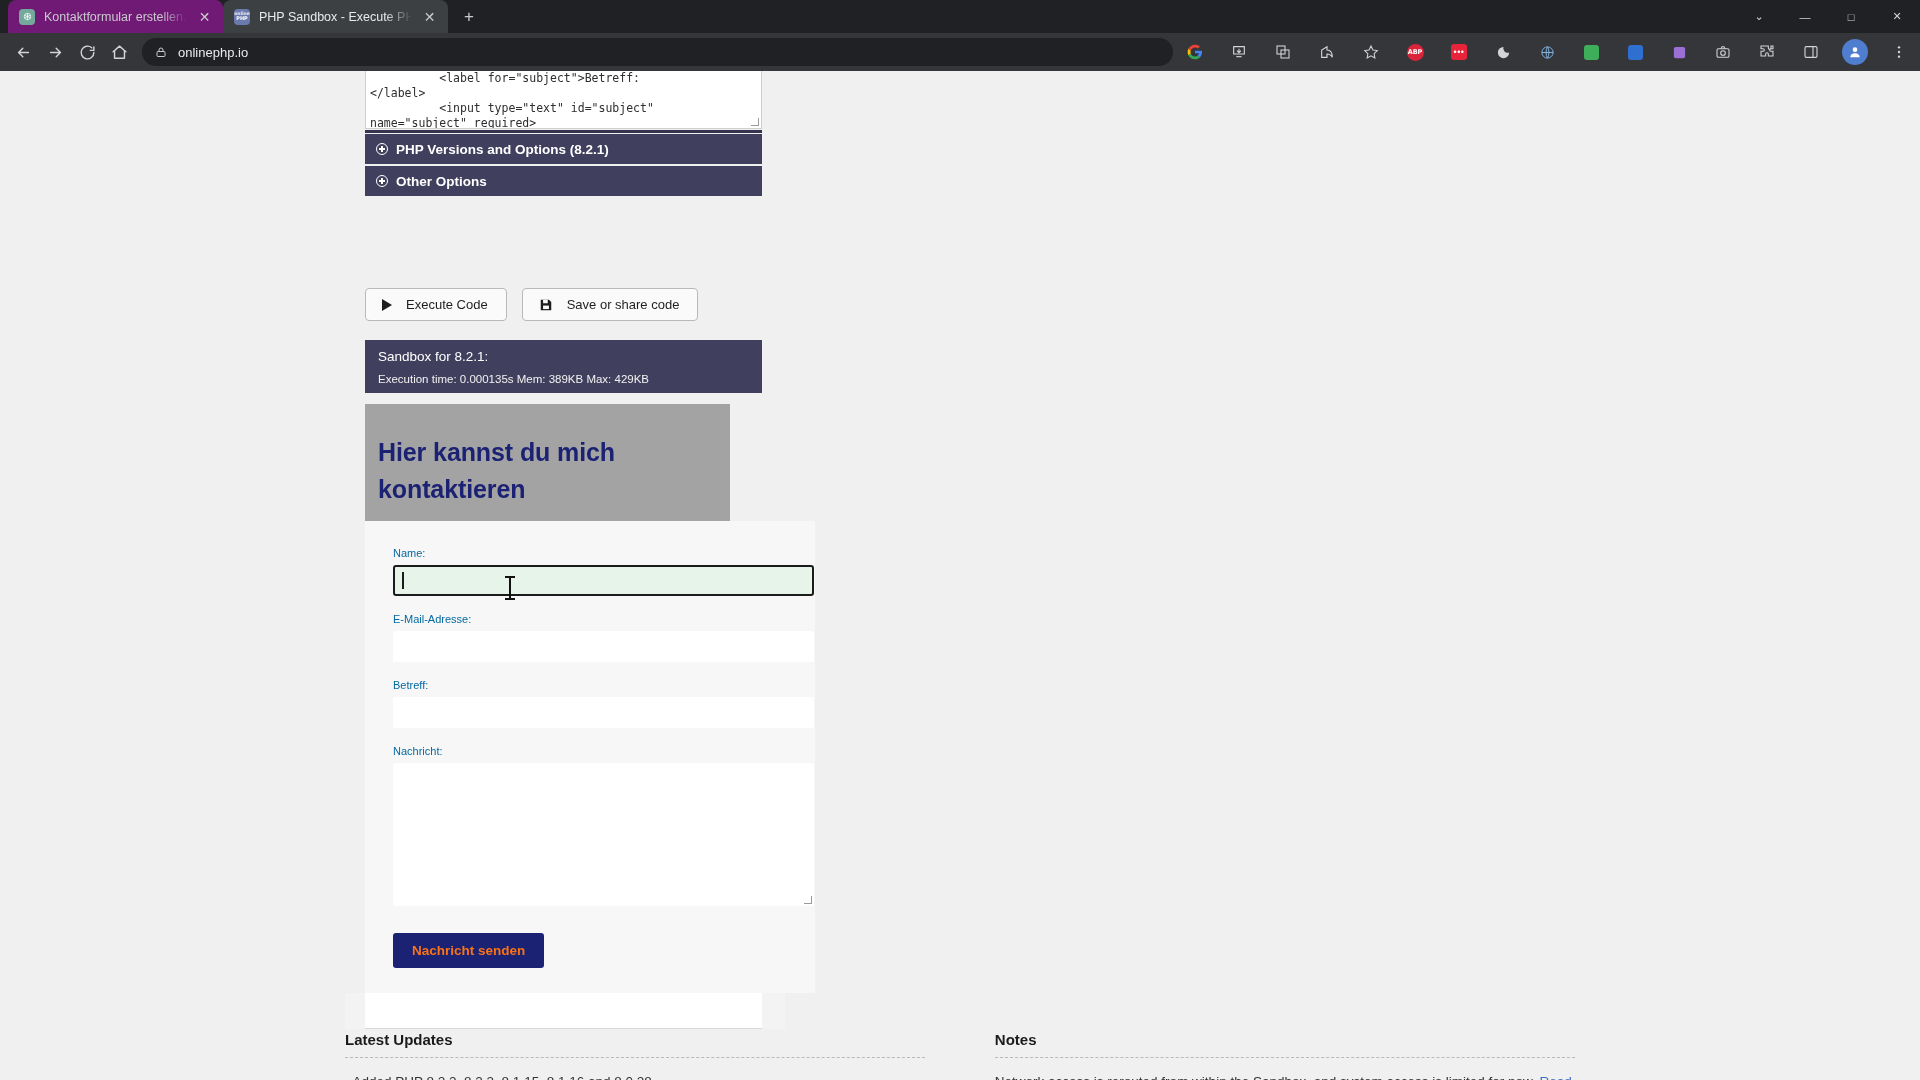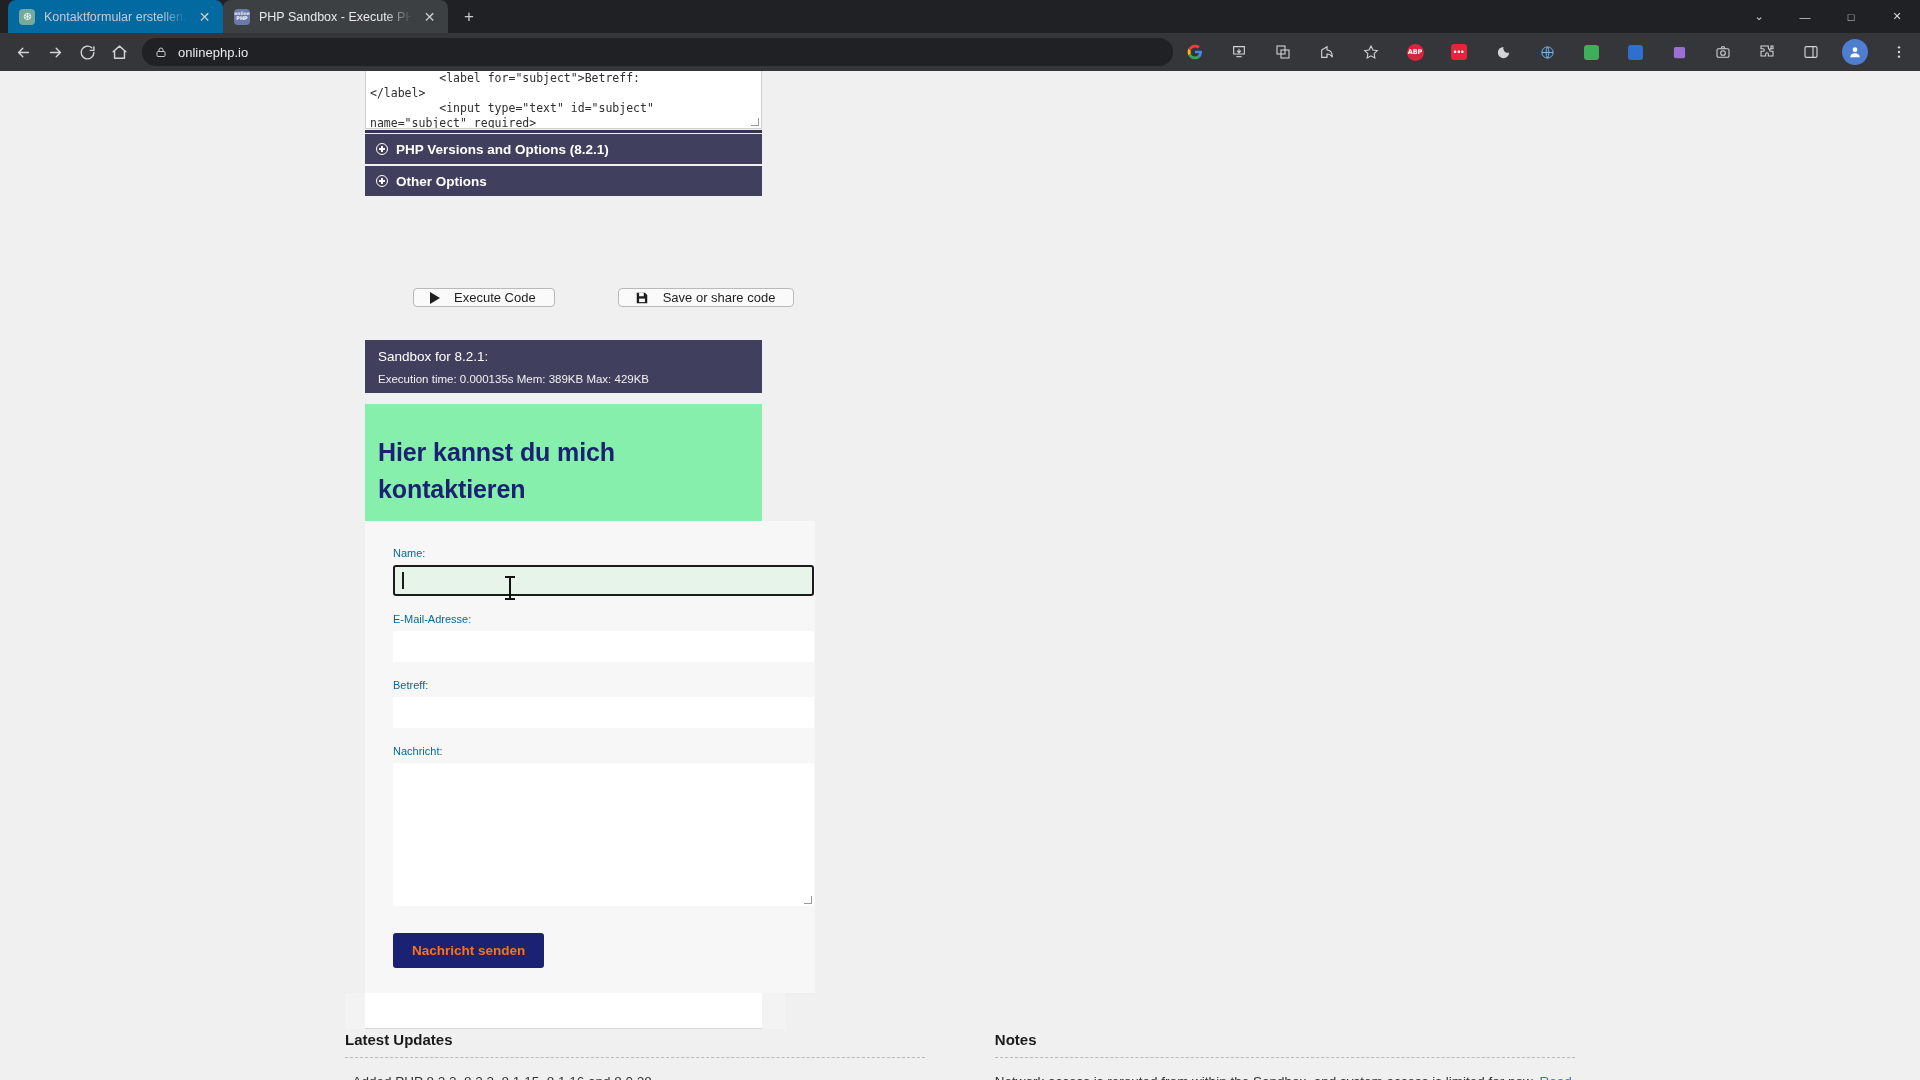--- a/index.html
+++ b/index.html
@@ -19,21 +19,21 @@
     position: relative; flex: none;
   }
   .tab {
     height: 33px; width: 215px;
     display: flex; align-items: center; gap: 9px;
     padding: 0 10px 0 11px;
     border-radius: 8px 8px 0 0;
     font-size: 12.5px; color: #c8cacd;
     position: relative; cursor: default;
   }
-  .tab.inactive { background: #0369a1; align-items: center; }
+  .tab.inactive { background: #701a75; align-items: center; }
   .tab.active { background: #3c4043; color: #e8eaed; width: 225px; }
   .tab-favicon {
     width: 16px; height: 16px; flex: none;
     border-radius: 4px; display: flex; align-items: center;
     justify-content: center; overflow: hidden;
   }
   .fav-gpt { background: #74aa9c; }
   .fav-php { background: #6b7aad; font-size: 5px; color: #fff;
              font-family: "DejaVu Sans", sans-serif; font-weight: bold;
              flex-direction: column; line-height: 1.05; }
@@ -146,25 +146,25 @@
     content: ""; position: absolute; background: #fff;
   }
   .plus-icon::before { left: 2px; right: 2px; top: 4px; height: 1.5px; }
   .plus-icon::after { top: 2px; bottom: 2px; left: 4px; width: 1.5px; }
 
   .btn-row {
     position: absolute; left: 365px; top: 217px;
     display: flex; gap: 15px;
   }
   .act-btn {
-    height: 19px; background: #fafafa;
+    height: 33px; background: #fafafa;
     border: 1px solid #b9b9b9; border-radius: 4px;
     display: flex; align-items: center; gap: 14px;
     padding: 0 18px 0 16px;
-    font-size: 13px; color: #1e1e1e; margin-left: 48px;
+    font-size: 13px; color: #1e1e1e;
   }
   .tri-play {
     width: 0; height: 0; flex: none;
     border-left: 10px solid #1e1e1e;
     border-top: 6px solid transparent;
     border-bottom: 6px solid transparent;
   }
 
   .result-head {
     position: absolute; left: 365px; top: 269px;
@@ -172,21 +172,21 @@
     padding: 9px 0 8px 13px;
   }
   .result-title { font-size: 13.5px; margin-bottom: 9px; }
   .result-stats {
     font-size: 11.5px; color: #f2f2f2;
     font-family: "Liberation Sans", sans-serif;
   }
 
   .result-body {
     position: absolute; left: 365px; top: 333px;
-    width: 397px; background: #86efac; padding: 30px 23px 0 13px;
+    width: 365px; background: #a3a3a3; padding: 30px 23px 0 13px;
     height: 118px;
   }
   .result-h1 {
     font-size: 25px; font-weight: bold; color: #1c2273;
     line-height: 37px; letter-spacing: -0.1px;
   }
 
   .form-card {
     position: absolute; left: 365px; top: 450px;
     width: 450px; background: #f7f7f7;

